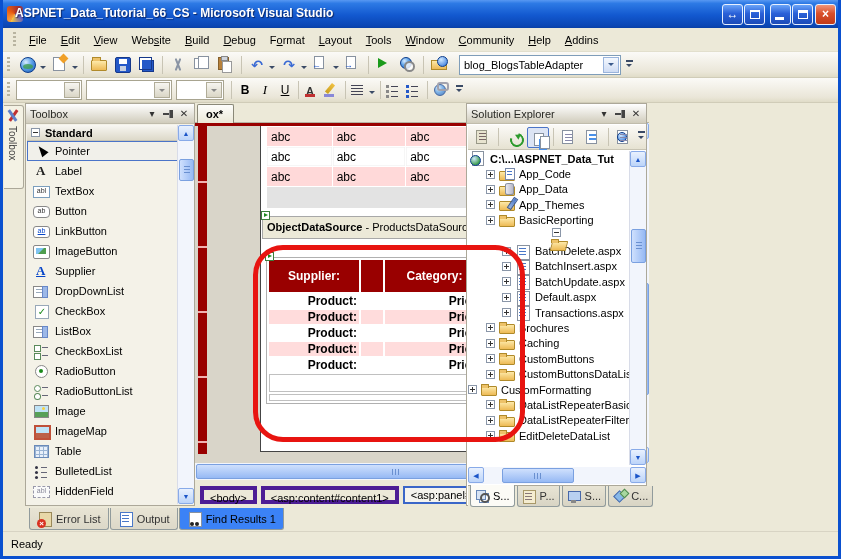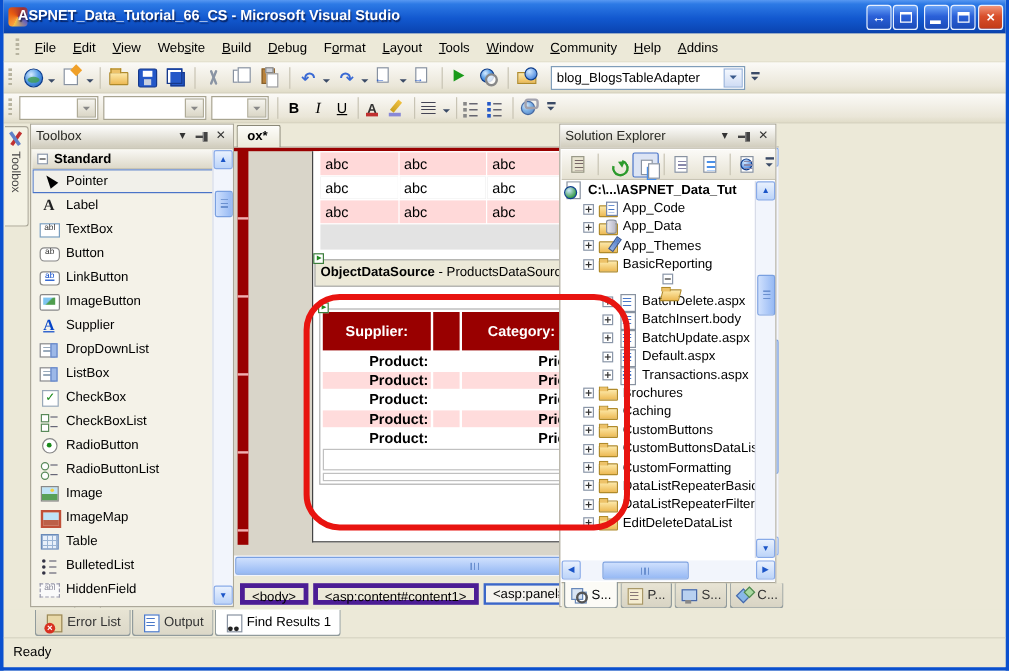--- a/index.html
+++ b/index.html
@@ -262,21 +262,21 @@
   .properties-tab-icon::after{content:"";position:absolute;left:3px;top:4px;width:7px;height:7px;background:repeating-linear-gradient(180deg,#877 0 1px,transparent 1px 3px)}
   .server-explorer-tab-icon::before{content:"";position:absolute;left:1px;top:2px;width:11px;height:8px;background:#b8d0f0;border:1px solid #4868a8}
   .server-explorer-tab-icon::after{content:"";position:absolute;left:4px;bottom:0;width:5px;height:3px;background:#888}
   .class-view-tab-icon::before{content:"";position:absolute;left:2px;top:3px;width:7px;height:7px;background:#88b8e8;transform:rotate(45deg);border:1px solid #4868a8}
   .class-view-tab-icon::after{content:"";position:absolute;right:0;top:1px;width:5px;height:5px;background:#a8d8a0;transform:rotate(45deg);border:1px solid #508850}
 
   
   #bottombar{position:absolute;left:0;top:508px;width:835px;height:23px;background:#ece9d8;display:flex;padding-left:26px}
   .bot-tab{height:22px;display:flex;align-items:center;padding:0 7px;border:1px solid #919b9c;border-top:none;
     border-radius:0 0 3px 3px;background:linear-gradient(180deg,#e8e4d4,#dcd8c8);margin-right:1px;color:#333}
-  .bot-tab.sel{background:#ffffff;color:#000}
+  .bot-tab.sel{background:#3b82f6;color:#000}
   .btico{position:relative;width:15px;height:15px;flex:none;margin-right:4px}
   .error-list-icon::before{content:"";position:absolute;left:2px;top:1px;width:11px;height:13px;background:#e8d8a8;border:1px solid #998858}
   .error-list-icon::after{content:"×";position:absolute;left:0px;bottom:-2px;width:9px;height:9px;border-radius:50%;background:#d83020;color:#fff;font-size:8px;font-weight:bold;line-height:9px;text-align:center}
   .output-icon::before{content:"";position:absolute;left:2px;top:1px;width:11px;height:13px;background:#fff;border:1px solid #4a78c8}
   .output-icon::after{content:"";position:absolute;left:4px;top:4px;width:7px;height:8px;background:repeating-linear-gradient(180deg,#4a78c8 0 1px,transparent 1px 3px)}
   .find-results-icon::before{content:"";position:absolute;left:2px;top:1px;width:11px;height:13px;background:#fff;border:1px solid #8892a0}
   .find-results-icon::after{content:"";position:absolute;left:3px;bottom:0px;width:4px;height:4px;background:#222;border-radius:50%;box-shadow:5px 0 #222}
   #statusbar{position:absolute;left:0;top:531px;width:835px;height:25px;background:#ece9d8;border-top:1px solid #d8d4c4;
     display:flex;align-items:center;padding-left:8px}
 </style>
@@ -470,26 +470,26 @@
           </div>
           <div class="tbx-item">
             <span class="ti hyperlink-icon"></span>
             <span class="tbx-label">Supplier</span>
           </div>
           <div class="tbx-item">
             <span class="ti dropdownlist-icon"></span>
             <span class="tbx-label">DropDownList</span>
           </div>
           <div class="tbx-item">
+            <span class="ti checkbox-icon"></span>
+            <span class="tbx-label">CheckBox</span>
+          </div>
+          <div class="tbx-item">
             <span class="ti listbox-icon"></span>
             <span class="tbx-label">ListBox</span>
-          </div>
-          <div class="tbx-item">
-            <span class="ti checkbox-icon"></span>
-            <span class="tbx-label">CheckBox</span>
           </div>
           <div class="tbx-item">
             <span class="ti checkboxlist-icon"></span>
             <span class="tbx-label">CheckBoxList</span>
           </div>
           <div class="tbx-item">
             <span class="ti radiobutton-icon"></span>
             <span class="tbx-label">RadioButton</span>
           </div>
           <div class="tbx-item">
@@ -733,21 +733,21 @@
             <span class="tree-label">BatchData</span>
           </div>
           <div class="tree-row" style="padding-left: 34px;">
             <span class="expbox plus"></span>
             <span class="tico aspx-page-icon"></span>
             <span class="tree-label">BatchDelete.aspx</span>
           </div>
           <div class="tree-row" style="padding-left: 34px;">
             <span class="expbox plus"></span>
             <span class="tico aspx-page-icon"></span>
-            <span class="tree-label">BatchInsert.body</span>
+            <span class="tree-label">BatchInsert.aspx</span>
           </div>
           <div class="tree-row" style="padding-left: 34px;">
             <span class="expbox plus"></span>
             <span class="tico aspx-page-icon"></span>
             <span class="tree-label">BatchUpdate.aspx</span>
           </div>
           <div class="tree-row" style="padding-left: 34px;">
             <span class="expbox plus"></span>
             <span class="tico aspx-page-icon"></span>
             <span class="tree-label">Default.aspx</span>
@@ -770,21 +770,21 @@
           <div class="tree-row" style="padding-left: 18px;">
             <span class="expbox plus"></span>
             <span class="tico folder-icon"></span>
             <span class="tree-label">CustomButtons</span>
           </div>
           <div class="tree-row" style="padding-left: 18px;">
             <span class="expbox plus"></span>
             <span class="tico folder-icon"></span>
             <span class="tree-label">CustomButtonsDataList</span>
           </div>
-          <div class="tree-row" style="padding-left: 18px;">
+          <div class="tree-row" style="">
             <span class="expbox plus"></span>
             <span class="tico folder-icon"></span>
             <span class="tree-label">CustomFormatting</span>
           </div>
           <div class="tree-row" style="padding-left: 18px;">
             <span class="expbox plus"></span>
             <span class="tico folder-icon"></span>
             <span class="tree-label">DataListRepeaterBasics</span>
           </div>
           <div class="tree-row" style="padding-left: 18px;">

